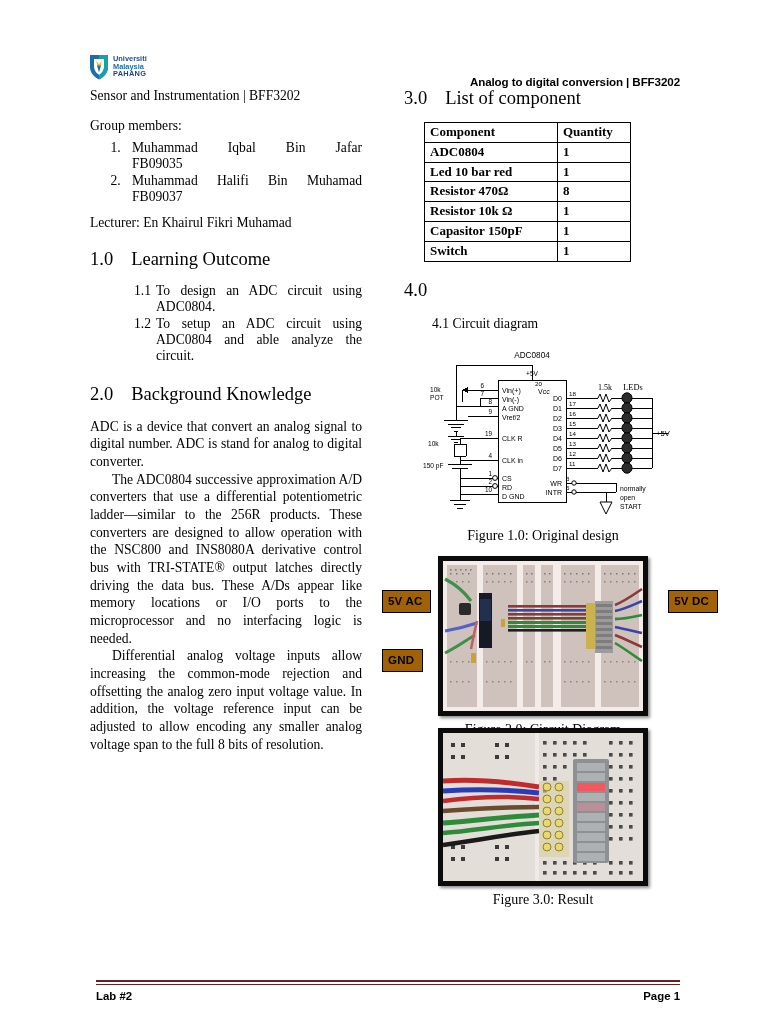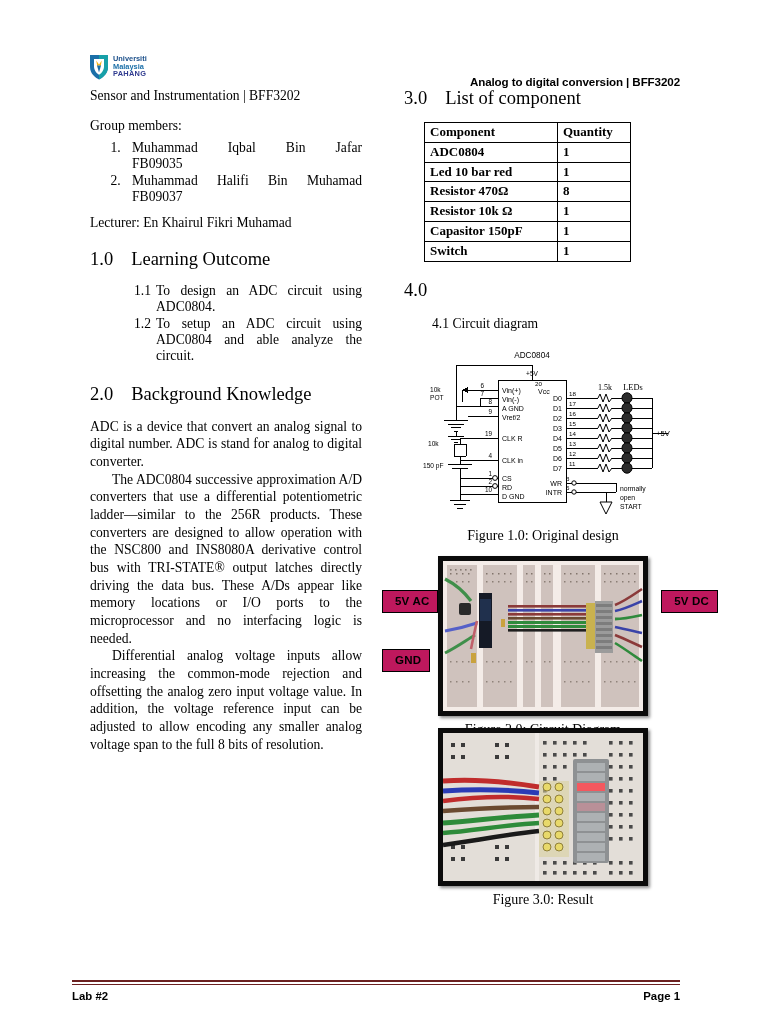--- a/index.html
+++ b/index.html
@@ -187,32 +187,32 @@
     margin: 0 auto;
     overflow: hidden;
     position: relative;
     box-shadow: 2px 2px 3px rgba(0,0,0,.45);
   }
   .photo-frame.result { height: 148px; }
 
   .tagbox {
     position: absolute;
     border: 1.2px solid #000;
-    background: #be185d;
+    background: #a16207;
     font-family: "Liberation Sans", sans-serif;
     font-size: 11.5px;
     font-weight: bold;
-    padding: 4px 8px 5px 12px;
+    padding: 4px 8px 5px 5px;
     letter-spacing: .2px;
   }
 
   
   .footer {
     position: absolute;
-    left: 72px; right: 88px;
+    left: 96px; right: 88px;
     bottom: 10px;
     height: 34px;
   }
   .footer .rule-a {
     height: 2.4px; background: #6b2020; width: 100%;
   }
   .footer .rule-b {
     height: 1.2px; background: #6b2020; width: 100%; margin-top: 1.4px;
   }
   .footer .row {

